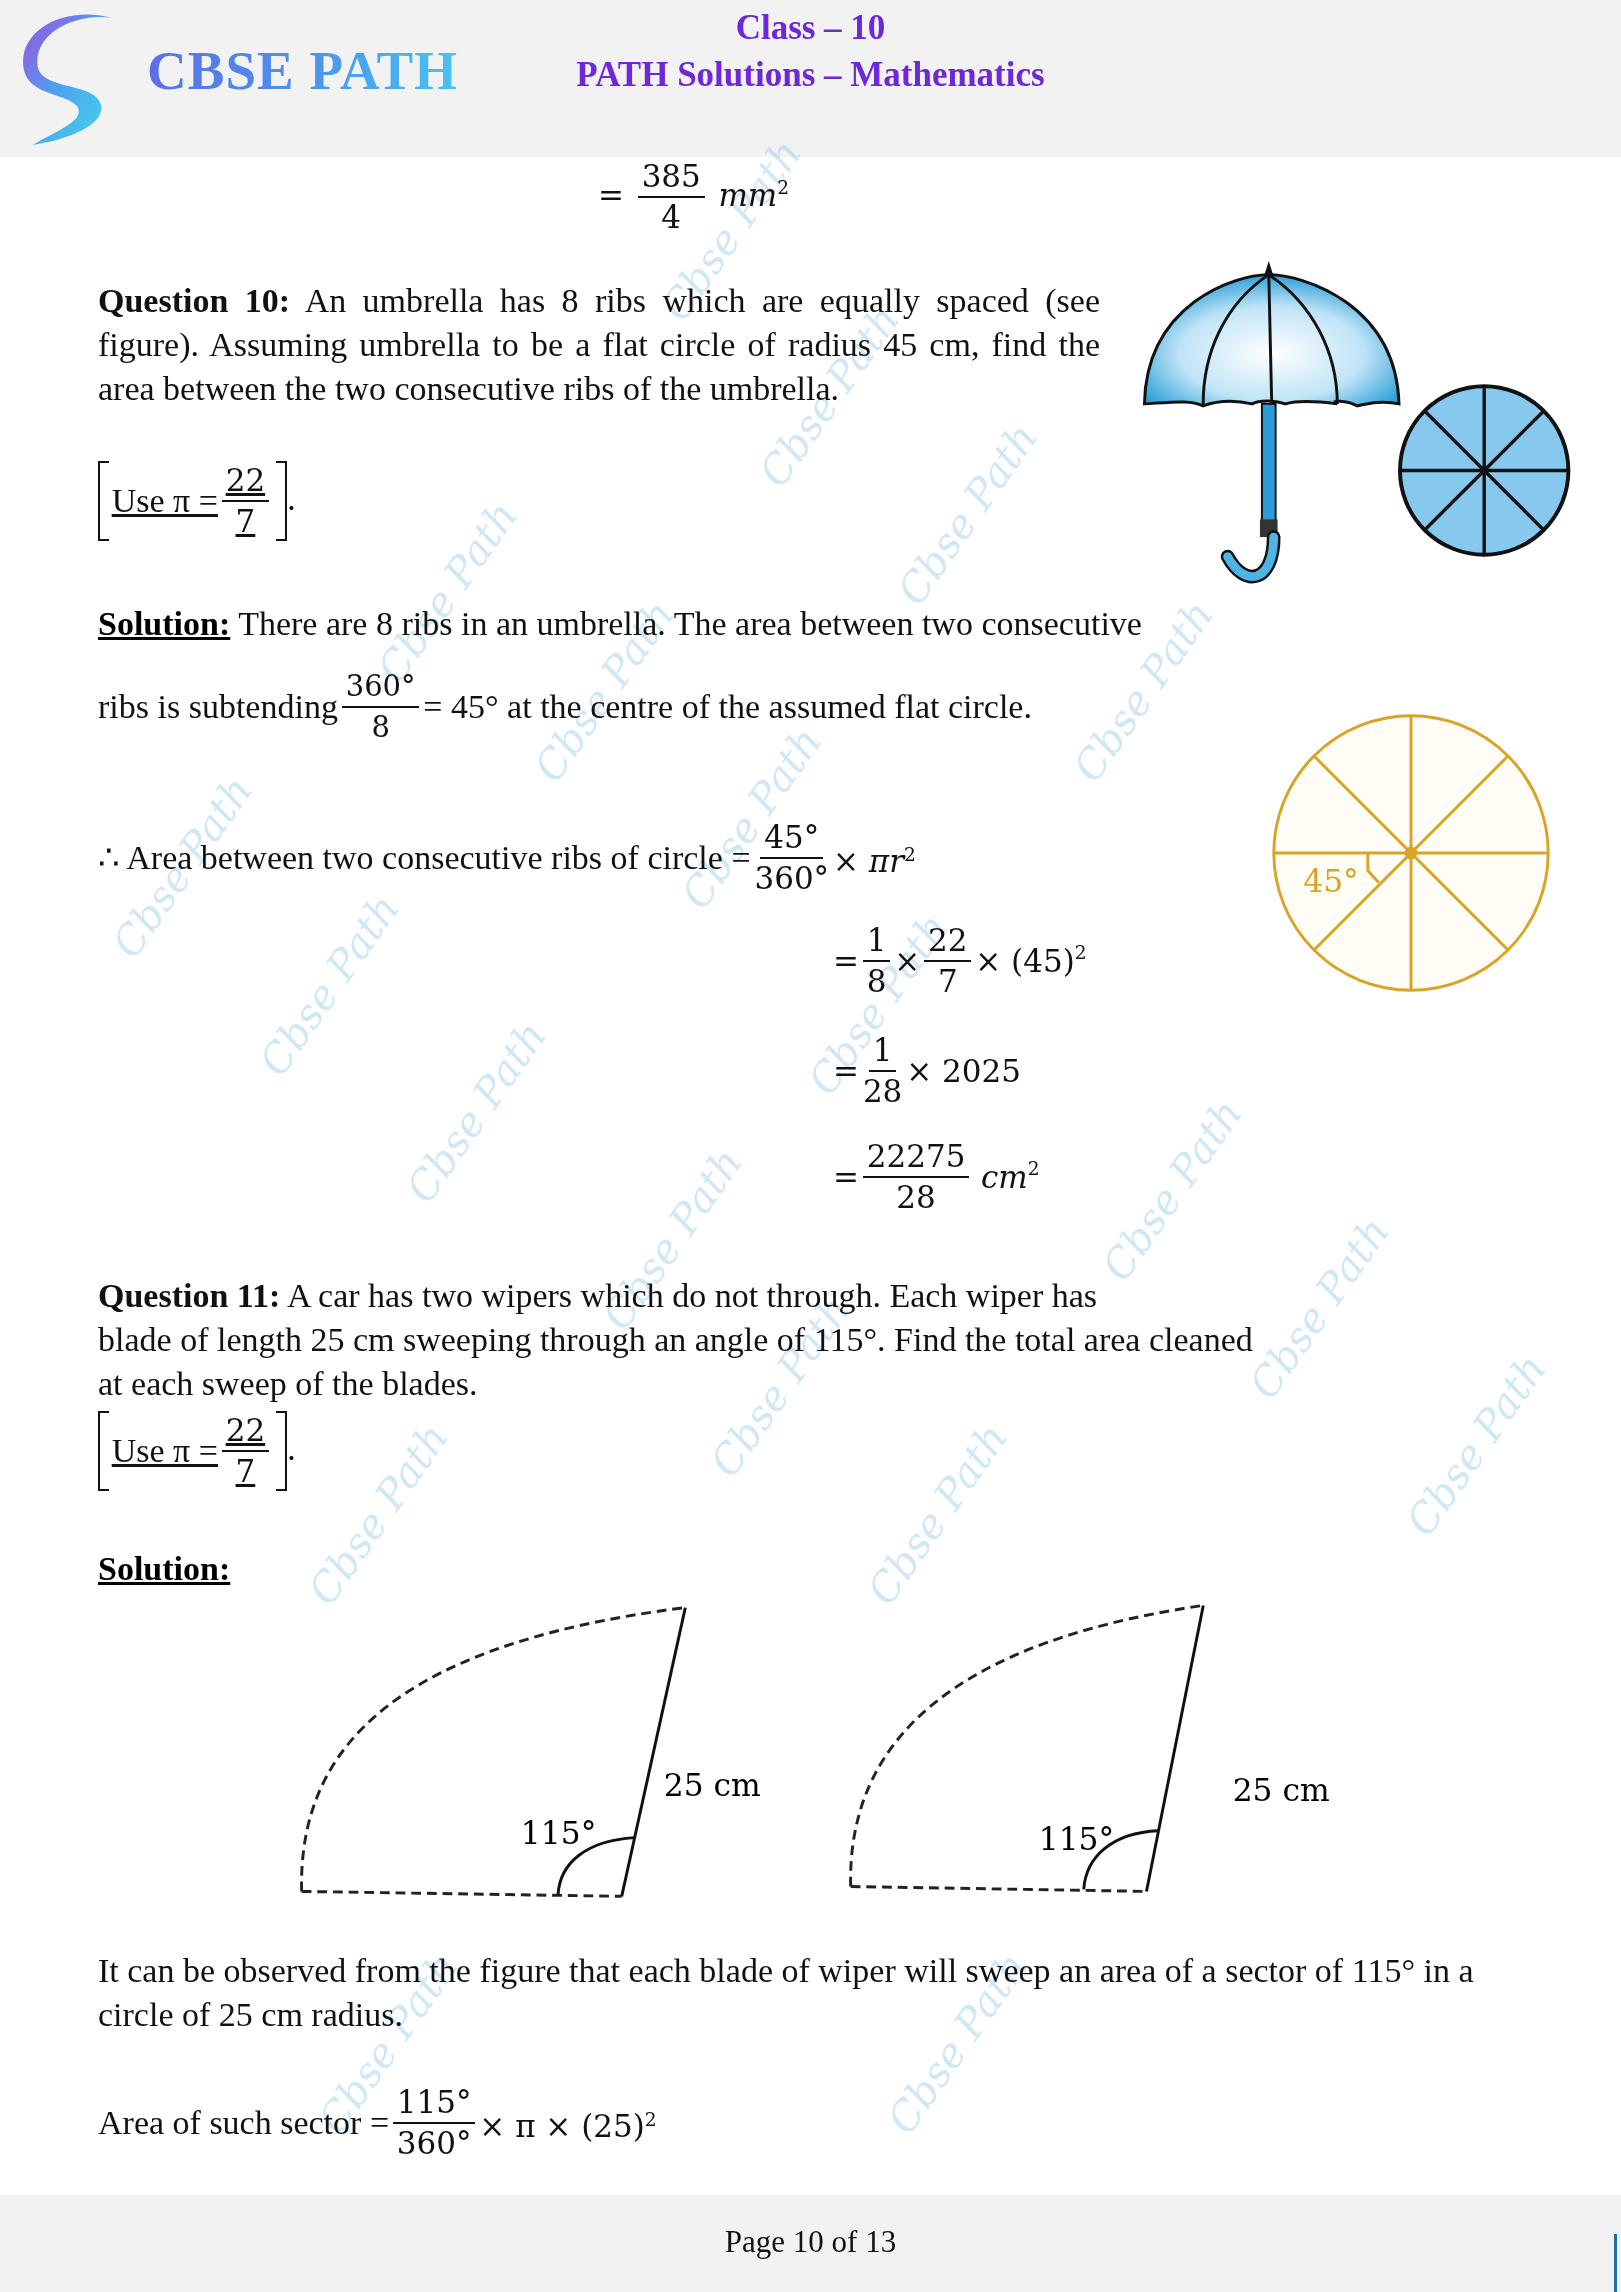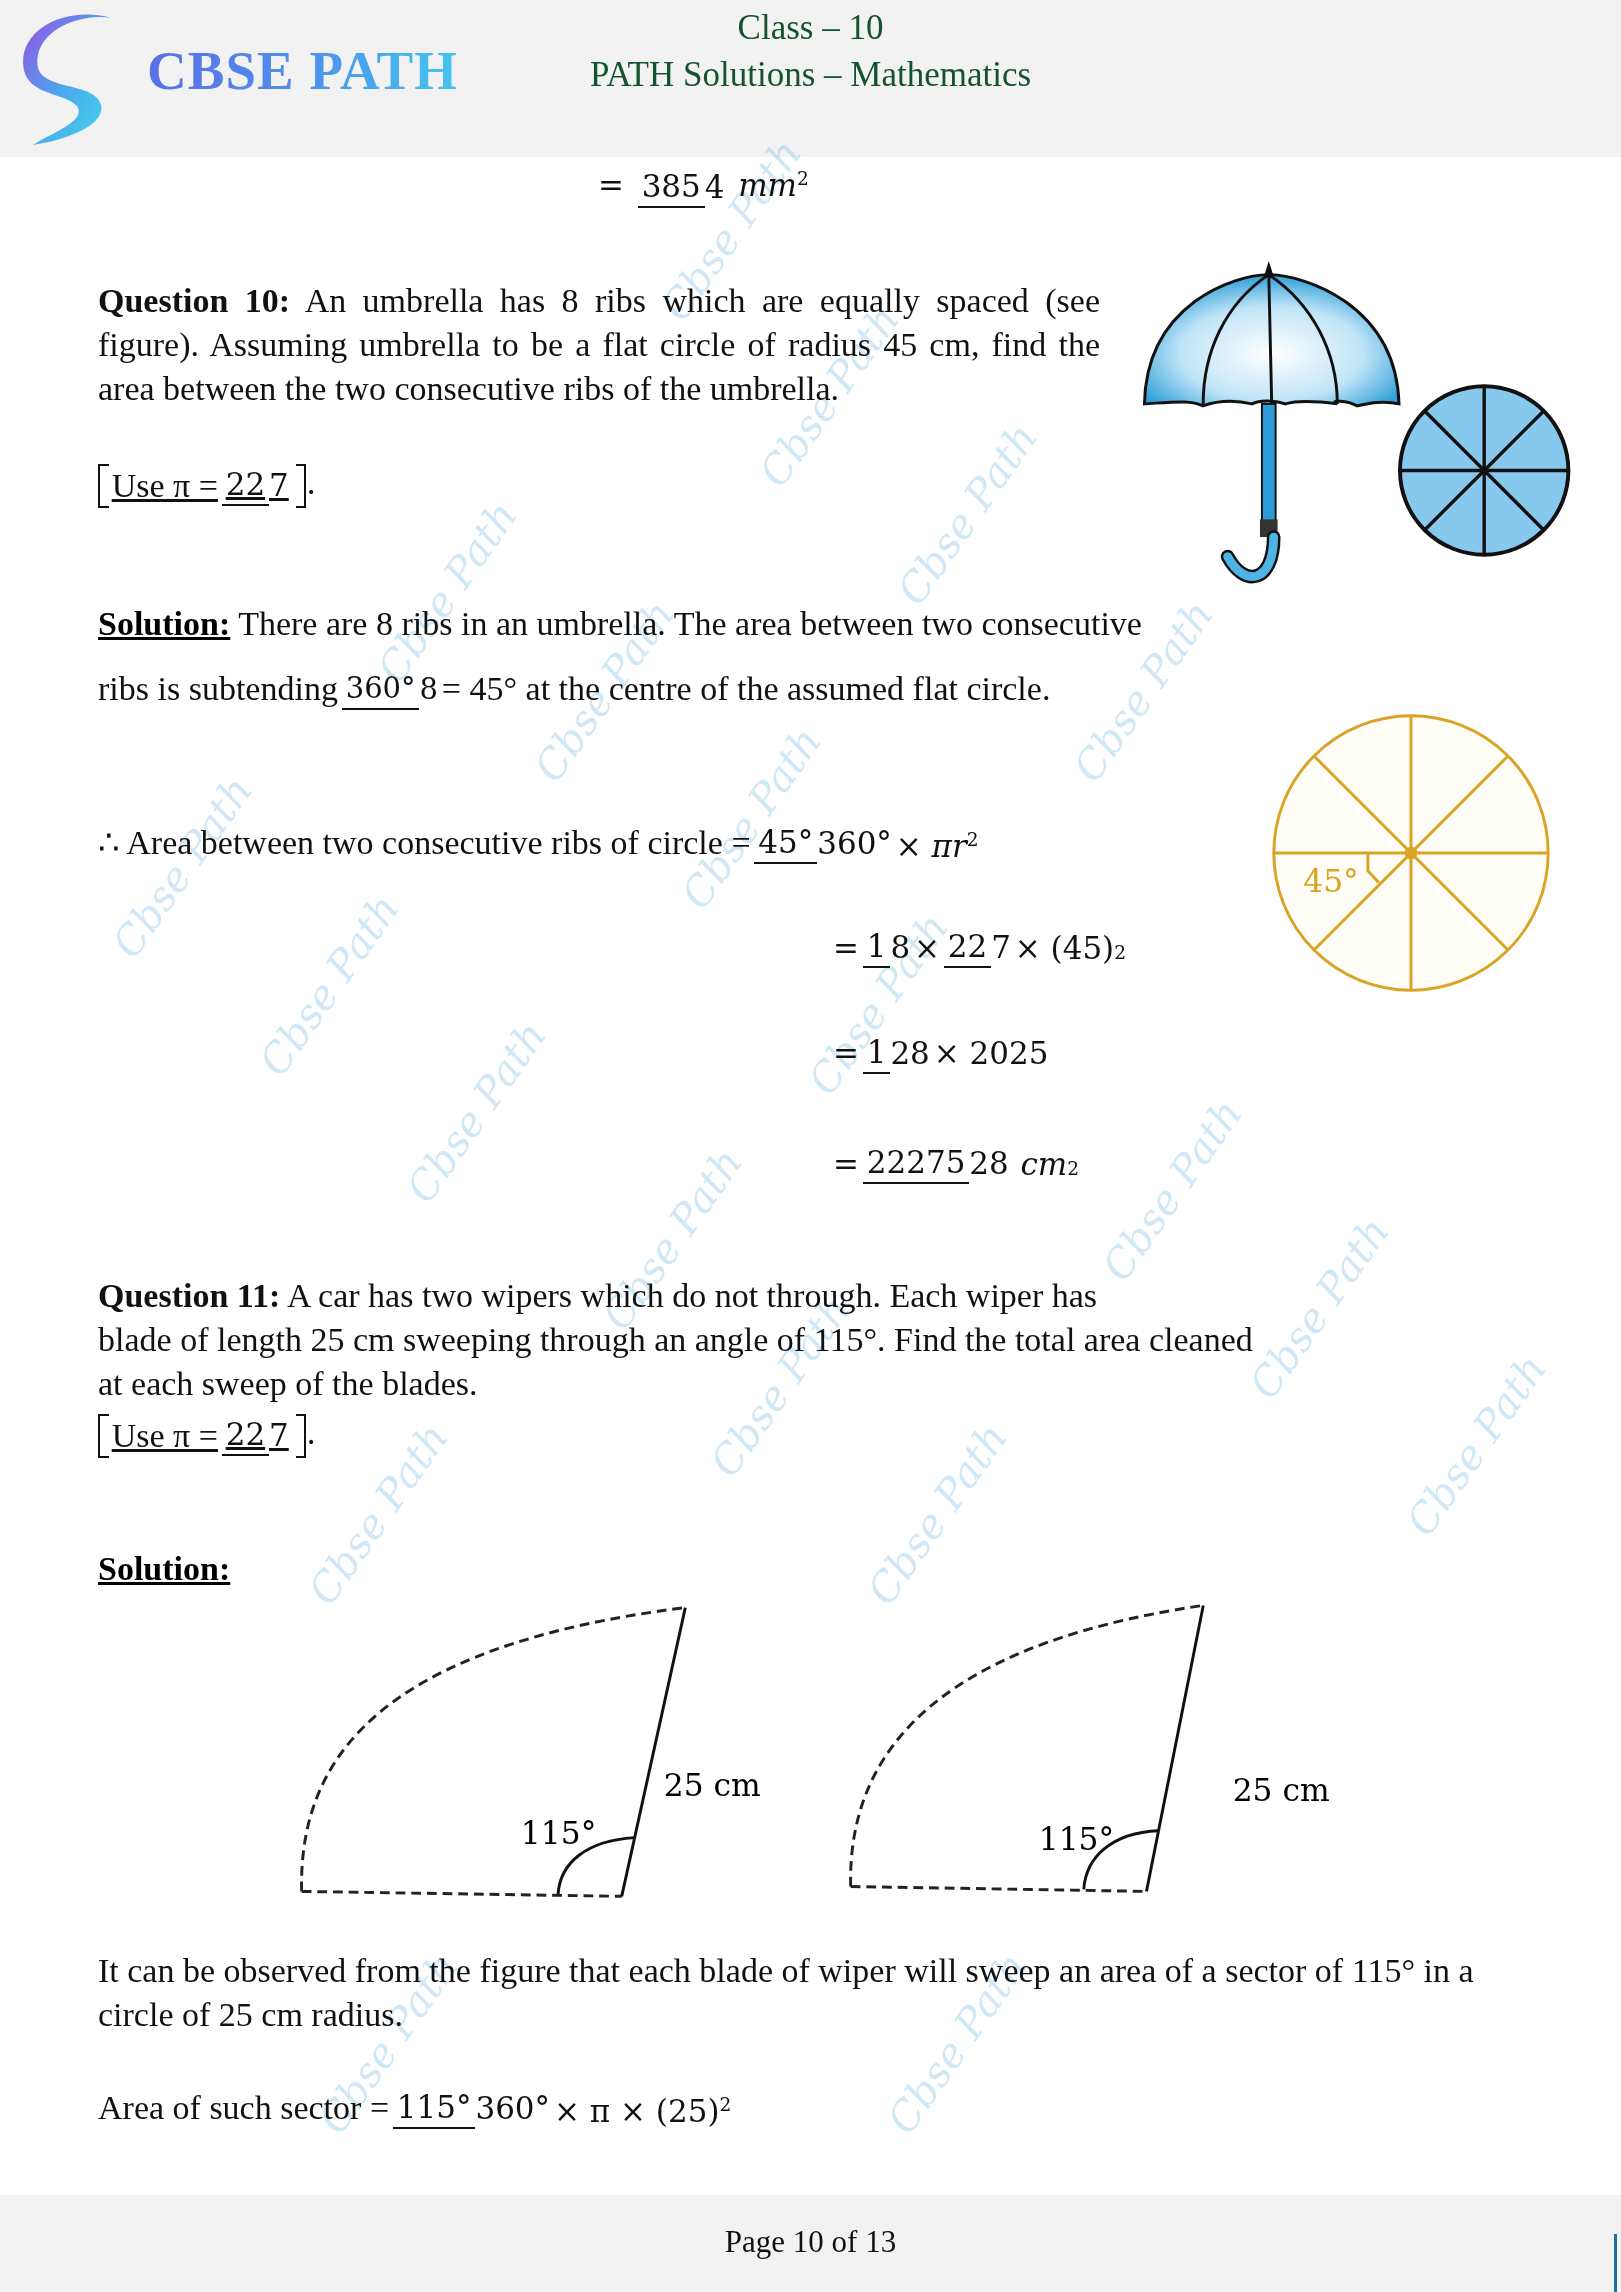--- a/index.html
+++ b/index.html
@@ -4,29 +4,29 @@
 <style>
   html, body { margin:0; padding:0; }
   body { width:1621px; height:2293px; position:relative; background:#ffffff; overflow:hidden;
          font-family:"Liberation Serif", "DejaVu Serif", serif; color:#111; }
   .header { position:absolute; left:0; top:0; width:1621px; height:157px; background:#f2f2f2; }
   .logo { position:absolute; left:17.6px; top:7.8px; width:108px; height:137px; }
   .brand { position:absolute; left:147px; top:39px; font-family:"Liberation Serif", serif; font-weight:bold;
            font-size:55px; letter-spacing:1px;
            background:linear-gradient(90deg,#5a6fe6 0%,#4d95ec 55%,#45c5ef 100%);
            -webkit-background-clip:text; background-clip:text; color:transparent; }
-  .htitle { position:absolute; left:0; width:1621px; text-align:center; font-size:35px; color:#14532d; }
+  .htitle { position:absolute; left:0; width:1621px; text-align:center; font-size:35px; color:#6d28d9;font-weight:bold; }
   .ht1 { top:7.8px; } .ht2 { top:55px; } .ht3 { top:104px; }
 
   .text { position:absolute; font-size:34px; line-height:44px; color:#111; }
   .justify { text-align:justify; text-align-last:left; }
   .qlabel { font-weight:bold; }
   .slabel { color:#000000; font-weight:bold;text-decoration:underline; }
   .math { font-family:"DejaVu Serif", serif; font-size:31px; }
-  .frac { display:inline-flex; flex-direction:row; align-items:center; vertical-align:middle; margin:0 3.9px; }
+  .frac { display:inline-flex; flex-direction:column; align-items:center; vertical-align:middle; margin:0 3.9px; }
   .frac .num { border-bottom:2.9px solid #111; padding:0 3.9px; line-height:39px; }
   .frac .den { line-height:39px; }
   .it { font-style:italic; }
   sup { font-size:0.6em; }
   .bk { position:relative; display:inline-block; vertical-align:middle; }
   .bk .l, .bk .r { position:absolute; top:0; bottom:0; width:8.8px; border:2.9px solid #111; }
   .bk .l { left:0; border-right:none; }
   .bk .r { right:0; border-left:none; }
   .bk .inner { padding:0 13.7px; display:inline-flex; align-items:center;text-decoration:underline; }
 

